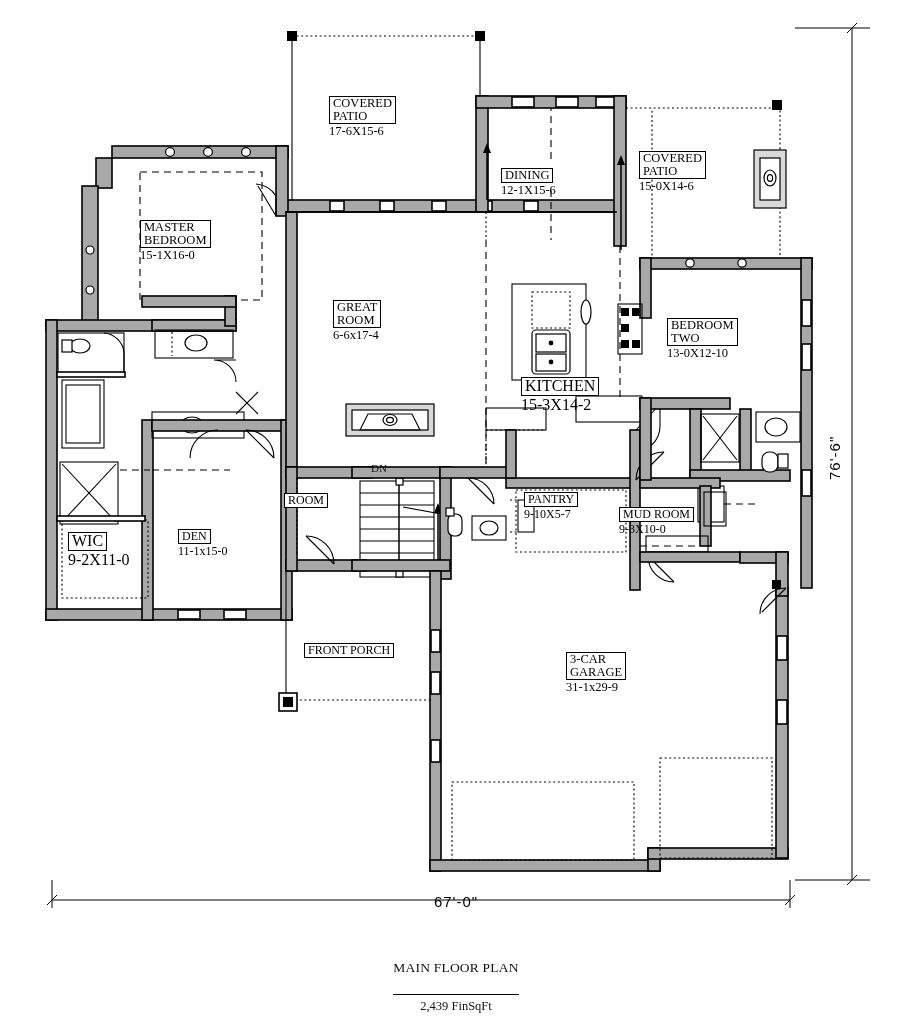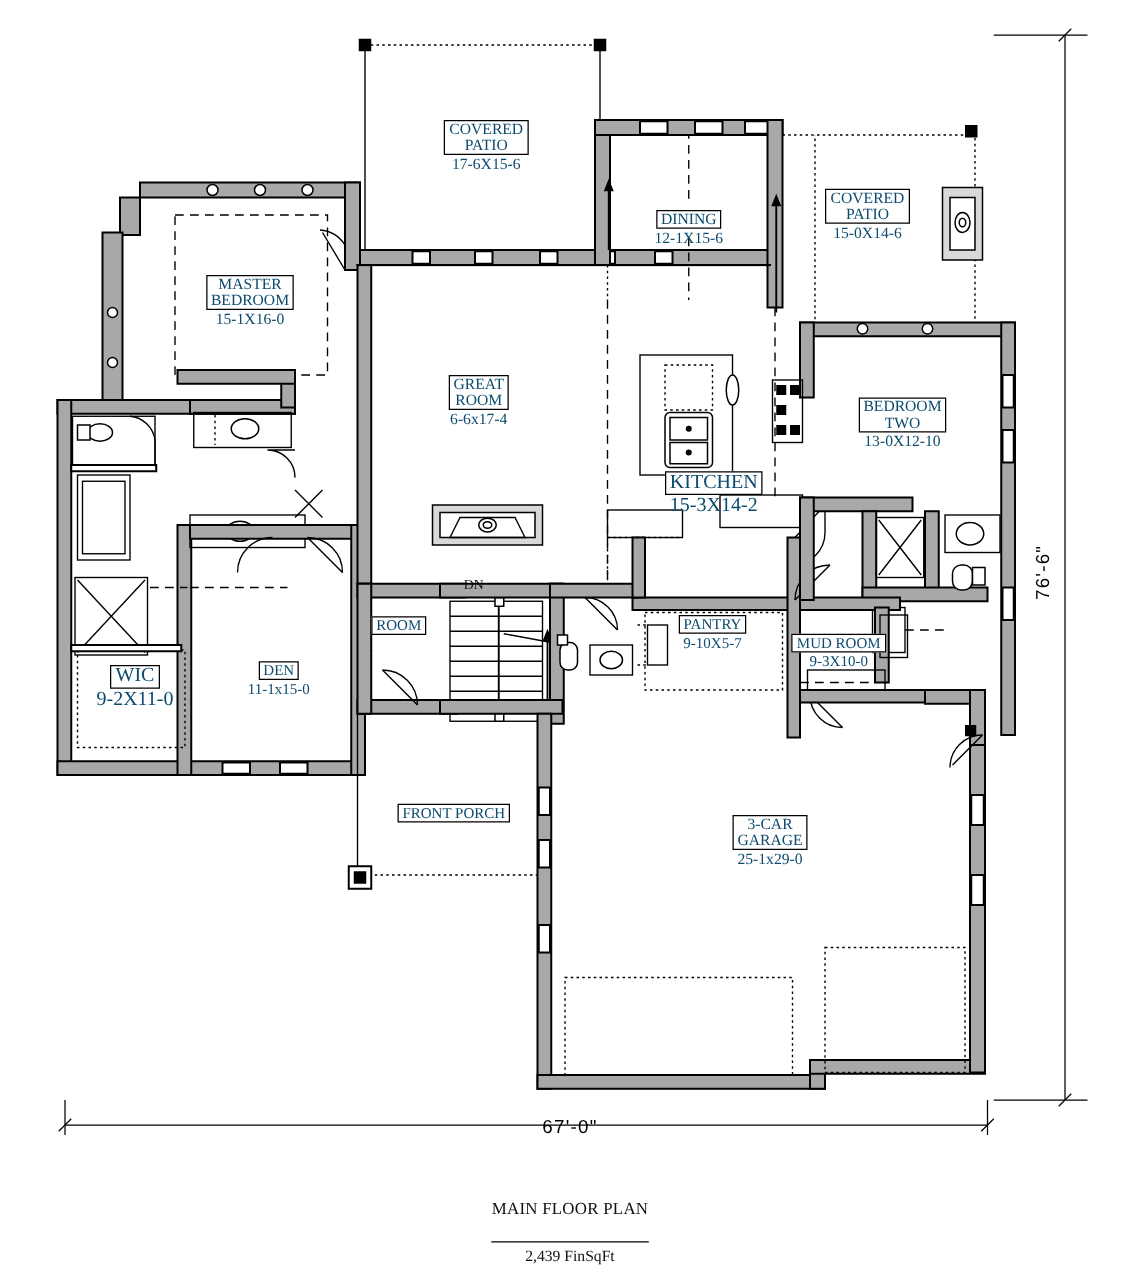--- a/index.html
+++ b/index.html
@@ -1,22 +1,22 @@
 <!DOCTYPE html>
 <html><head>
 <meta charset="utf-8">
 <style>
   html,body{margin:0;padding:0;background:#ffffff;}
   body{width:912px;height:1024px;position:relative;
        font-family:"Liberation Serif", serif;color:#111;overflow:hidden;}
   #plan{position:absolute;inset:0;}
   svg{display:block;}
 
-  .lbl{position:absolute;text-align:center;line-height:1.05;
-       font-family:"Liberation Serif", serif;color:#0c4a6e;}
+  .lbl{position:absolute;text-align:left;line-height:1.05;
+       font-family:"Liberation Serif", serif;color:#000000;}
   .lbl .nm{display:inline-block;border:1.2px solid #000;padding:0px 3px;
            background:#fff;white-space:nowrap;}
   .lbl .dim{display:block;margin-top:1px;white-space:nowrap;}
 
   .t-dn{position:absolute;font-size:11px;font-family:"Liberation Serif",serif;text-align:right;}
 
   #titleblock{position:absolute;left:0;right:0;top:958px;text-align:center;}
   #titleblock .tb1{font-size:13.5px;letter-spacing:.2px;
       border-bottom:1.3px solid #000;display:inline-block;padding-bottom:18px;}
   #titleblock .tb2{font-size:12.5px;margin-top:4px;}
@@ -432,21 +432,21 @@
 </div>
 
 <div class="lbl" style="left:304px;top:643px;width:118px;font-size:12px;">
   <span class="nm">FRONT PORCH</span>
 </div>
 
 <div class="lbl" style="left:566px;top:652px;width:100px;font-size:12.5px;">
   <span class="nm">
     <span>3-CAR</span><br><span>GARAGE</span>
   </span>
-  <span class="dim">25-1x29-0</span>
+  <span class="dim">31-1x29-9</span>
 </div>
 
 <div class="t-dn" style="left:371px;top:462px;">DN</div>
 
 <div class="dimtext" id="dim-h">67'-0"</div>
 <div class="dimtext" id="dim-v">76'-6"</div>
 
 <div id="titleblock">
   <div class="tb1">MAIN FLOOR PLAN</div>
   <div class="tb2">2,439 FinSqFt</div>

